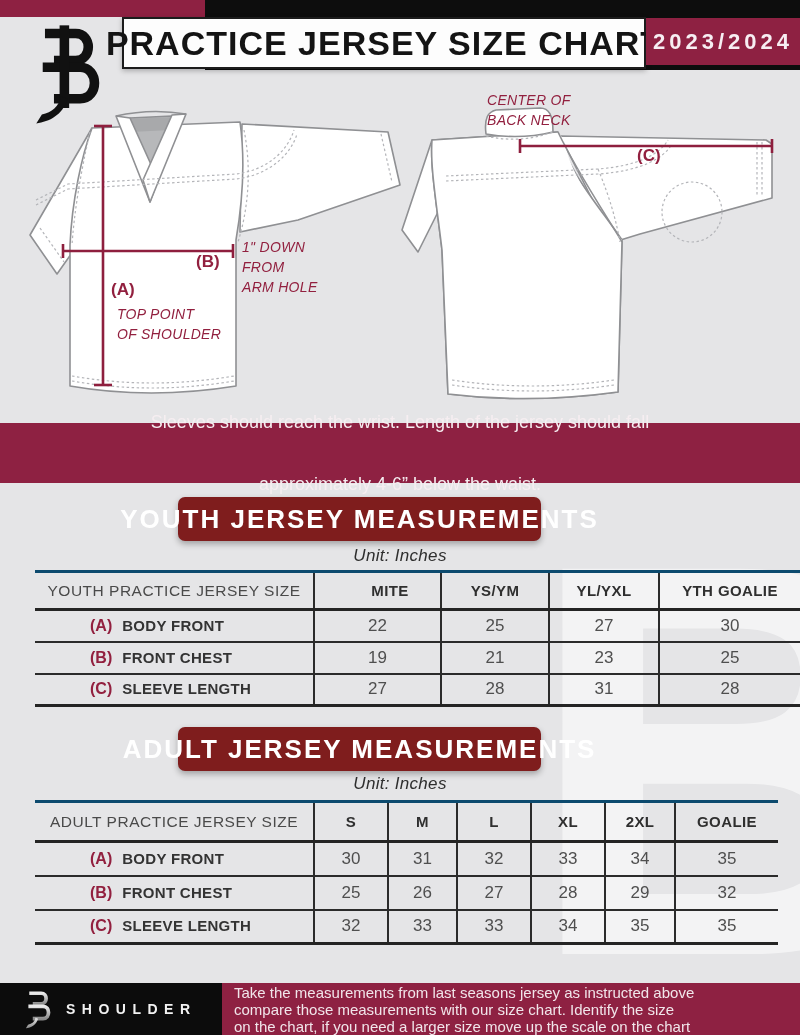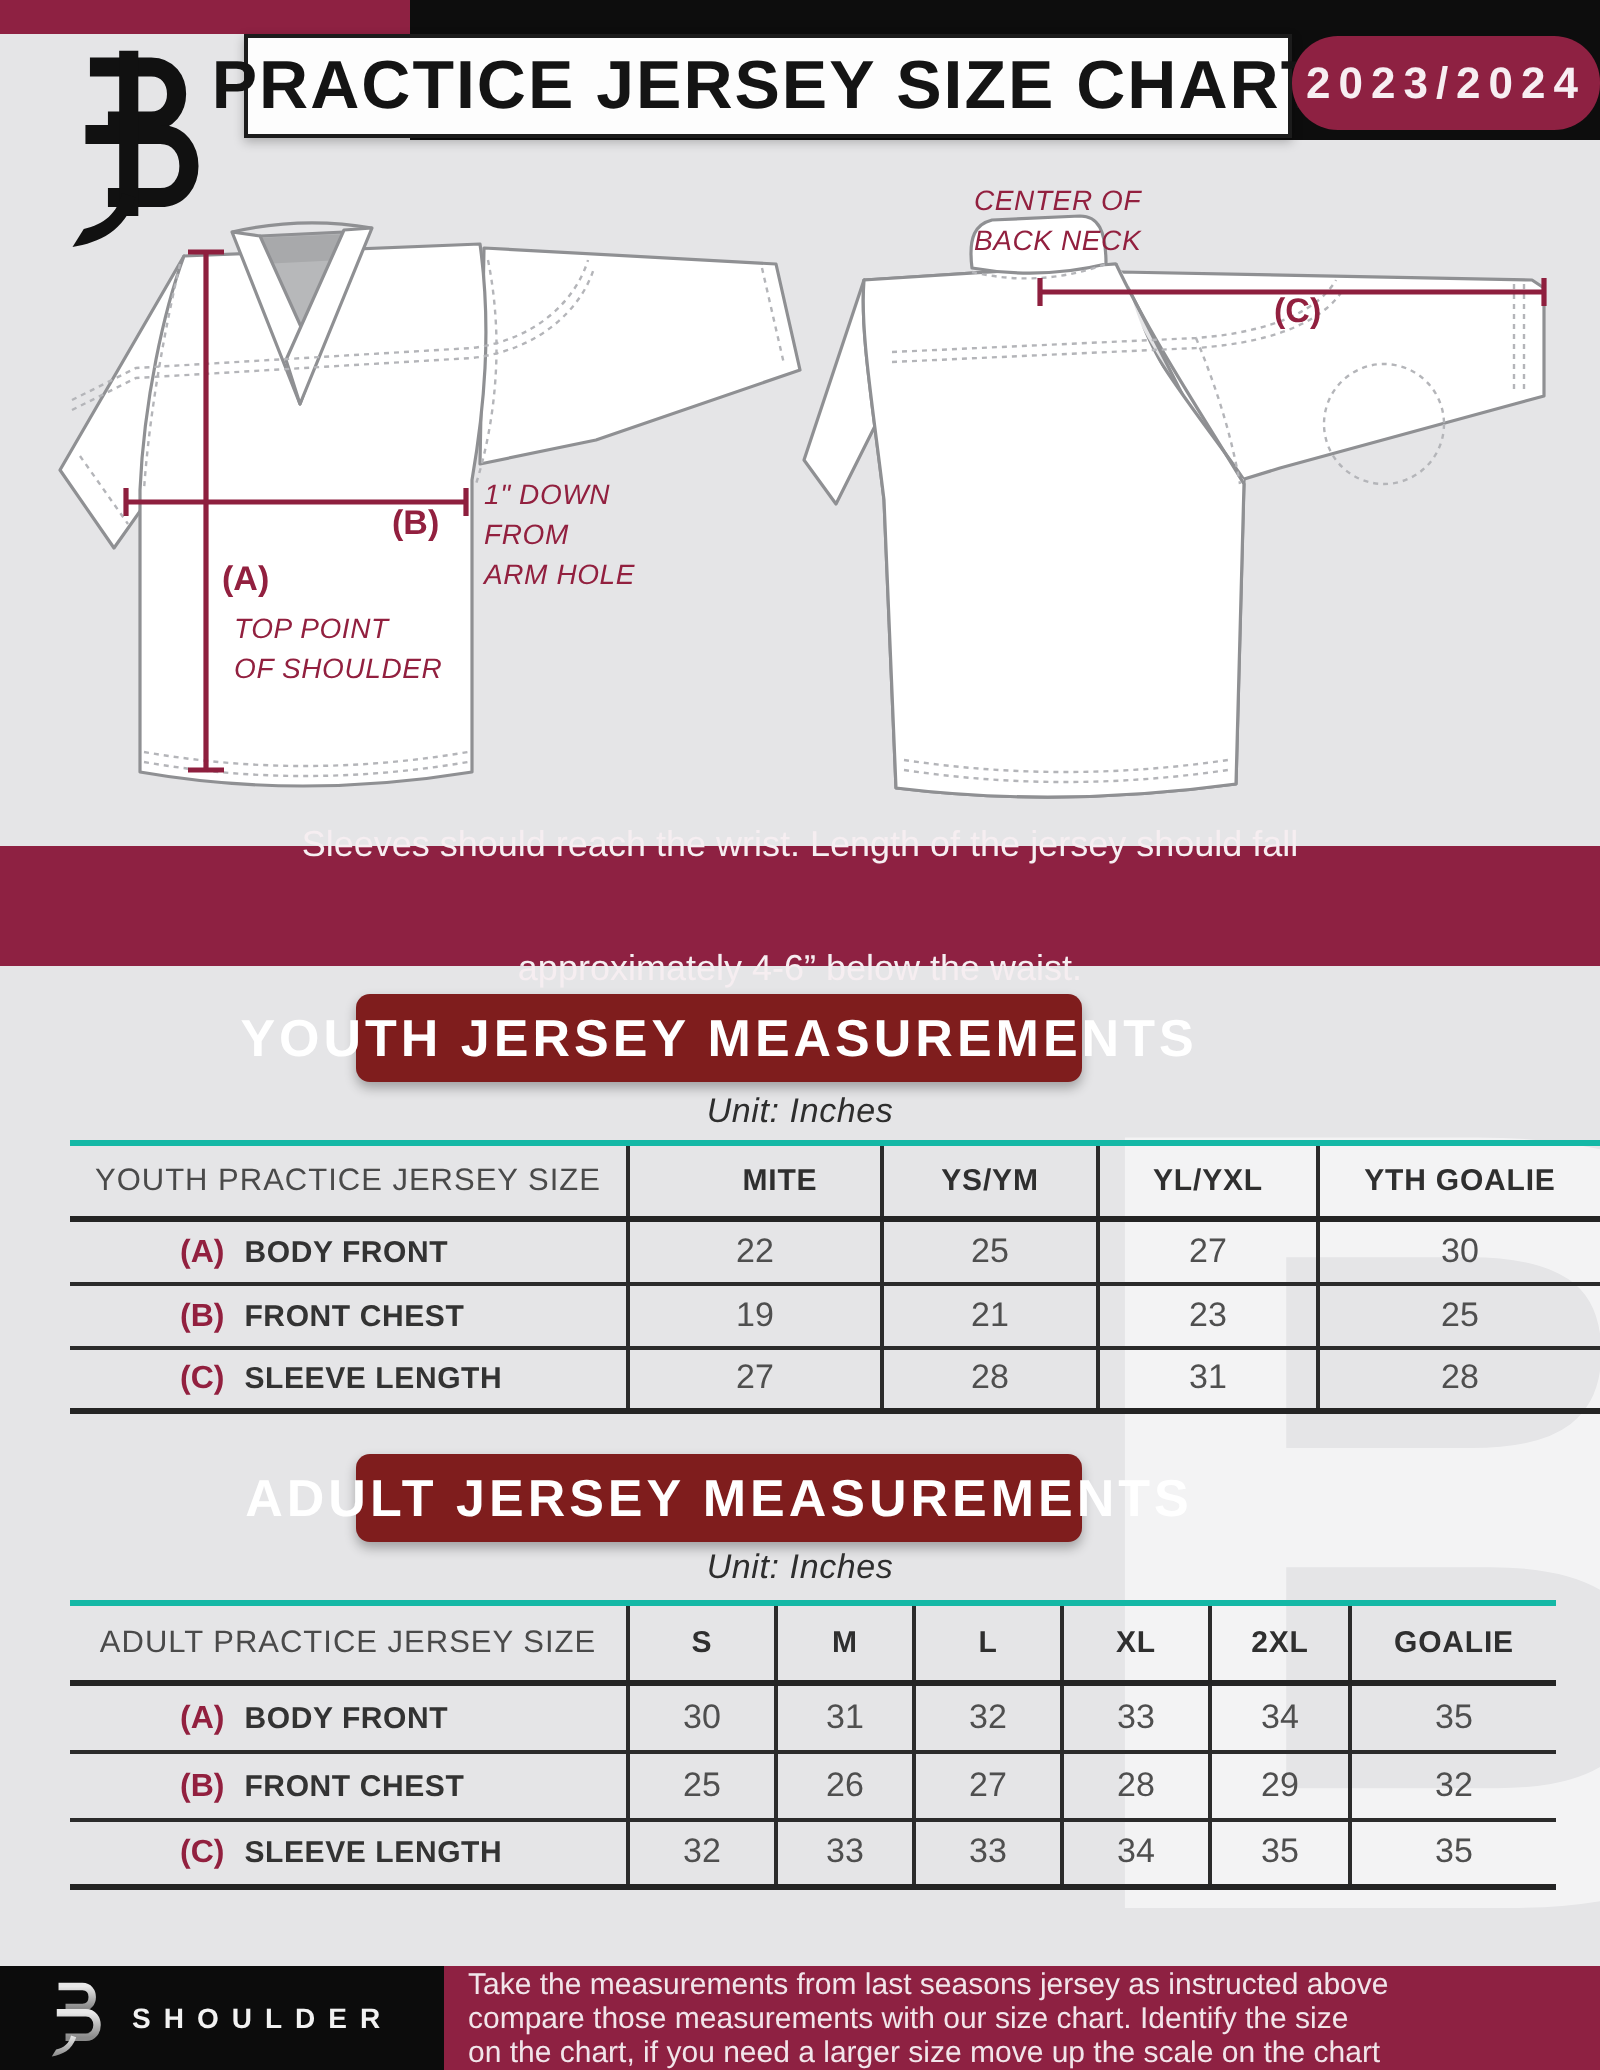--- a/index.html
+++ b/index.html
@@ -16,21 +16,21 @@
   .hdr-maroon-strip{position:absolute;left:0;top:0;width:205px;height:17px;background:#8e2142;z-index:1;}
   .hdr-titlebox{
     position:absolute;left:122px;top:17px;width:524px;height:52px;background:#fdfdfd;
     border:2px solid #1c1c1c;box-sizing:border-box;display:flex;align-items:center;justify-content:center;
     z-index:2;box-shadow:0 2px 5px rgba(0,0,0,.25);
   }
   .hdr-title{font-size:34px;font-weight:800;color:#141414;letter-spacing:1px;white-space:nowrap;}
   .hdr-year{
     position:absolute;left:646px;top:18px;width:154px;height:47px;background:#8e2142;z-index:2;
     display:flex;align-items:center;justify-content:center;color:#f7eef2;
-    font-size:22px;font-weight:700;letter-spacing:4px;border-radius:23px;
+    font-size:22px;font-weight:700;letter-spacing:4px;
   }
   .hdr-logo{position:absolute;left:30px;top:20px;z-index:2;}
   
   .diagram-svg{position:absolute;left:0;top:70px;z-index:1;}
   .diag-label{position:absolute;z-index:2;color:#92203f;}
   .diag-key{font-size:17px;font-weight:800;}
   .diag-note{font-size:14px;font-style:italic;line-height:20px;letter-spacing:.3px;}
   
   .banner{
     position:absolute;left:0;top:423px;width:800px;height:60px;background:#8e2142;z-index:2;
@@ -47,21 +47,21 @@
   .unit-line{
     position:absolute;left:0;width:800px;text-align:center;z-index:2;
     font-size:17px;font-style:italic;color:#2e2e2e;letter-spacing:.3px;
   }
   
   .size-table{position:absolute;left:35px;border-collapse:collapse;table-layout:fixed;z-index:2;}
   .size-table th,.size-table td{
     border-left:2px solid #2b2b2b;text-align:center;padding:0;
   }
   .size-table th:first-child,.size-table td:first-child{border-left:none;}
-  .size-table thead tr{border-top:3px solid #14b8a6;border-bottom:3px solid #242424;}
+  .size-table thead tr{border-top:3px solid #0c4a6e;border-bottom:3px solid #242424;}
   .size-table tbody tr{border-bottom:2px solid #2b2b2b;}
   .size-table tbody tr:last-child{border-bottom:3px solid #242424;}
   .size-table th{font-size:15px;font-weight:700;color:#2f2f2f;letter-spacing:.4px;}
   .size-table th.lblhead{font-weight:400;color:#4a4a4a;font-size:15.5px;letter-spacing:.5px;}
   .size-table td{font-size:17px;color:#4f4f4f;}
   .size-table td.lblcell{text-align:left;padding-left:55px;}
   .rkey{color:#92203f;font-weight:800;font-size:16px;margin-right:10px;}
   .rname{color:#333;font-size:15px;font-weight:600;letter-spacing:.3px;}
   .tbl-youth thead tr{height:38px;} .tbl-youth tbody tr{height:32px;}
   .tbl-youth th:nth-child(1){width:278px;} .tbl-youth th:nth-child(2){width:100px;padding-left:25px;}

